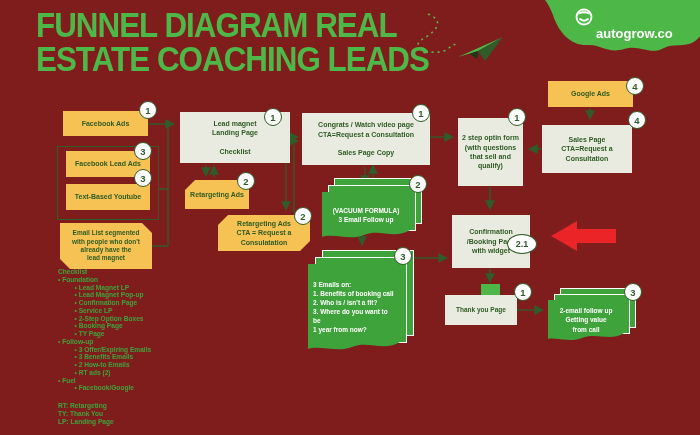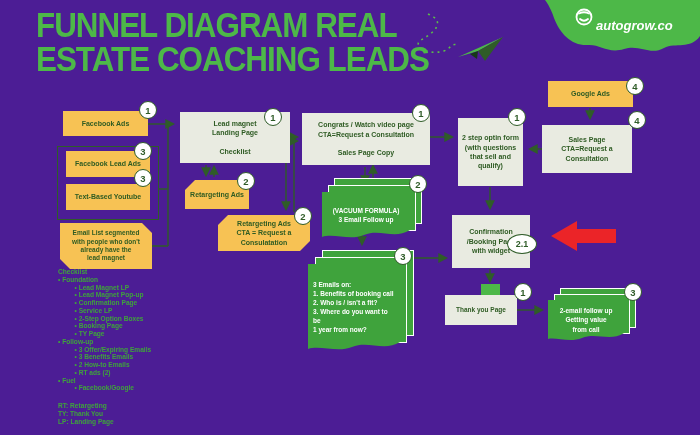--- a/index.html
+++ b/index.html
@@ -1,35 +1,35 @@
 <!DOCTYPE html>
 <html><head>
 <meta charset="utf-8">
 <style>
   html,body { margin:0; padding:0; }
   body { font-family: "Liberation Sans", sans-serif; background:#ffffff; }
   #canvas {
-    position:relative; width:700px; height:435px; background:#4c1d95;
+    position:relative; width:700px; height:435px; background:#7f1d1d;
     overflow:hidden;
   }
   #connector-layer { position:absolute; left:0; top:0; z-index:1; }
 
   
   #title {
     position:absolute; left:36px; top:8px; z-index:2;
     color:#4DB848; font-weight:800; font-size:32px; line-height:0.95;
     letter-spacing:-1px; transform:scale(0.98,1.12); transform-origin:top left;
     white-space:nowrap;
   }
   #title span { display:block; }
 
   
   #brand-name {
-    position:absolute; left:596px; top:18px; z-index:3;
-    color:#ffffff; font-weight:bold; font-size:13px;font-style:italic;
+    position:absolute; left:596px; top:26px; z-index:3;
+    color:#ffffff; font-weight:bold; font-size:13px;
   }
 
   
   .node {
     position:absolute; z-index:2; display:flex; align-items:center;
     justify-content:center; text-align:center;
     color:#2E5B23; font-weight:bold; font-size:7px;
   }
   .node .lbl { white-space:pre-line; line-height:1.35; padding:2px 3px; }
   .yellow { background:#F7C254; }

